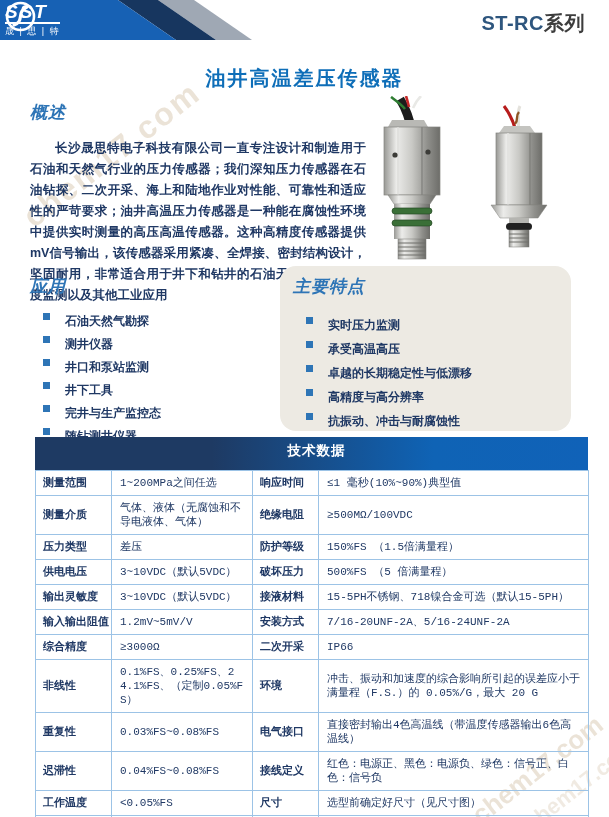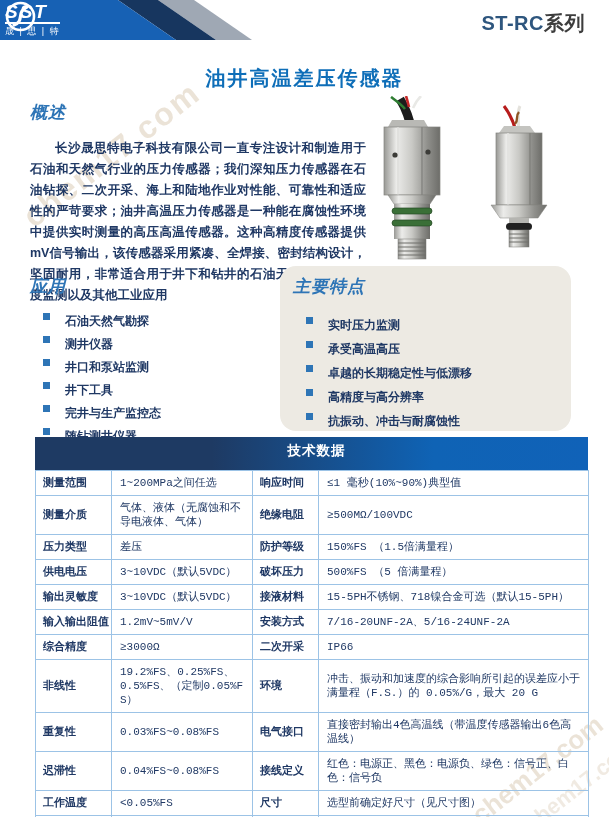--- a/index.html
+++ b/index.html
@@ -251,21 +251,21 @@
           <td class="val">7/16-20UNF-2A、5/16-24UNF-2A</td>
         </tr>
         <tr>
           <td class="lab">综合精度</td>
           <td class="val">≥3000Ω</td>
           <td class="lab">二次开采</td>
           <td class="val">IP66</td>
         </tr>
         <tr>
           <td class="lab">非线性</td>
-          <td class="val">19.2%FS、0.25%FS、0.5%FS、（定制0.05%FS）</td>
+          <td class="val">0.1%FS、0.25%FS、24.1%FS、（定制0.05%FS）</td>
           <td class="lab">环境</td>
           <td class="val">冲击、振动和加速度的综合影响所引起的误差应小于满量程（F.S.）的 0.05%/G，最大 20 G</td>
         </tr>
         <tr>
           <td class="lab">重复性</td>
           <td class="val">0.03%FS~0.08%FS</td>
           <td class="lab">电气接口</td>
           <td class="val">直接密封输出4色高温线（带温度传感器输出6色高温线）</td>
         </tr>
         <tr>

